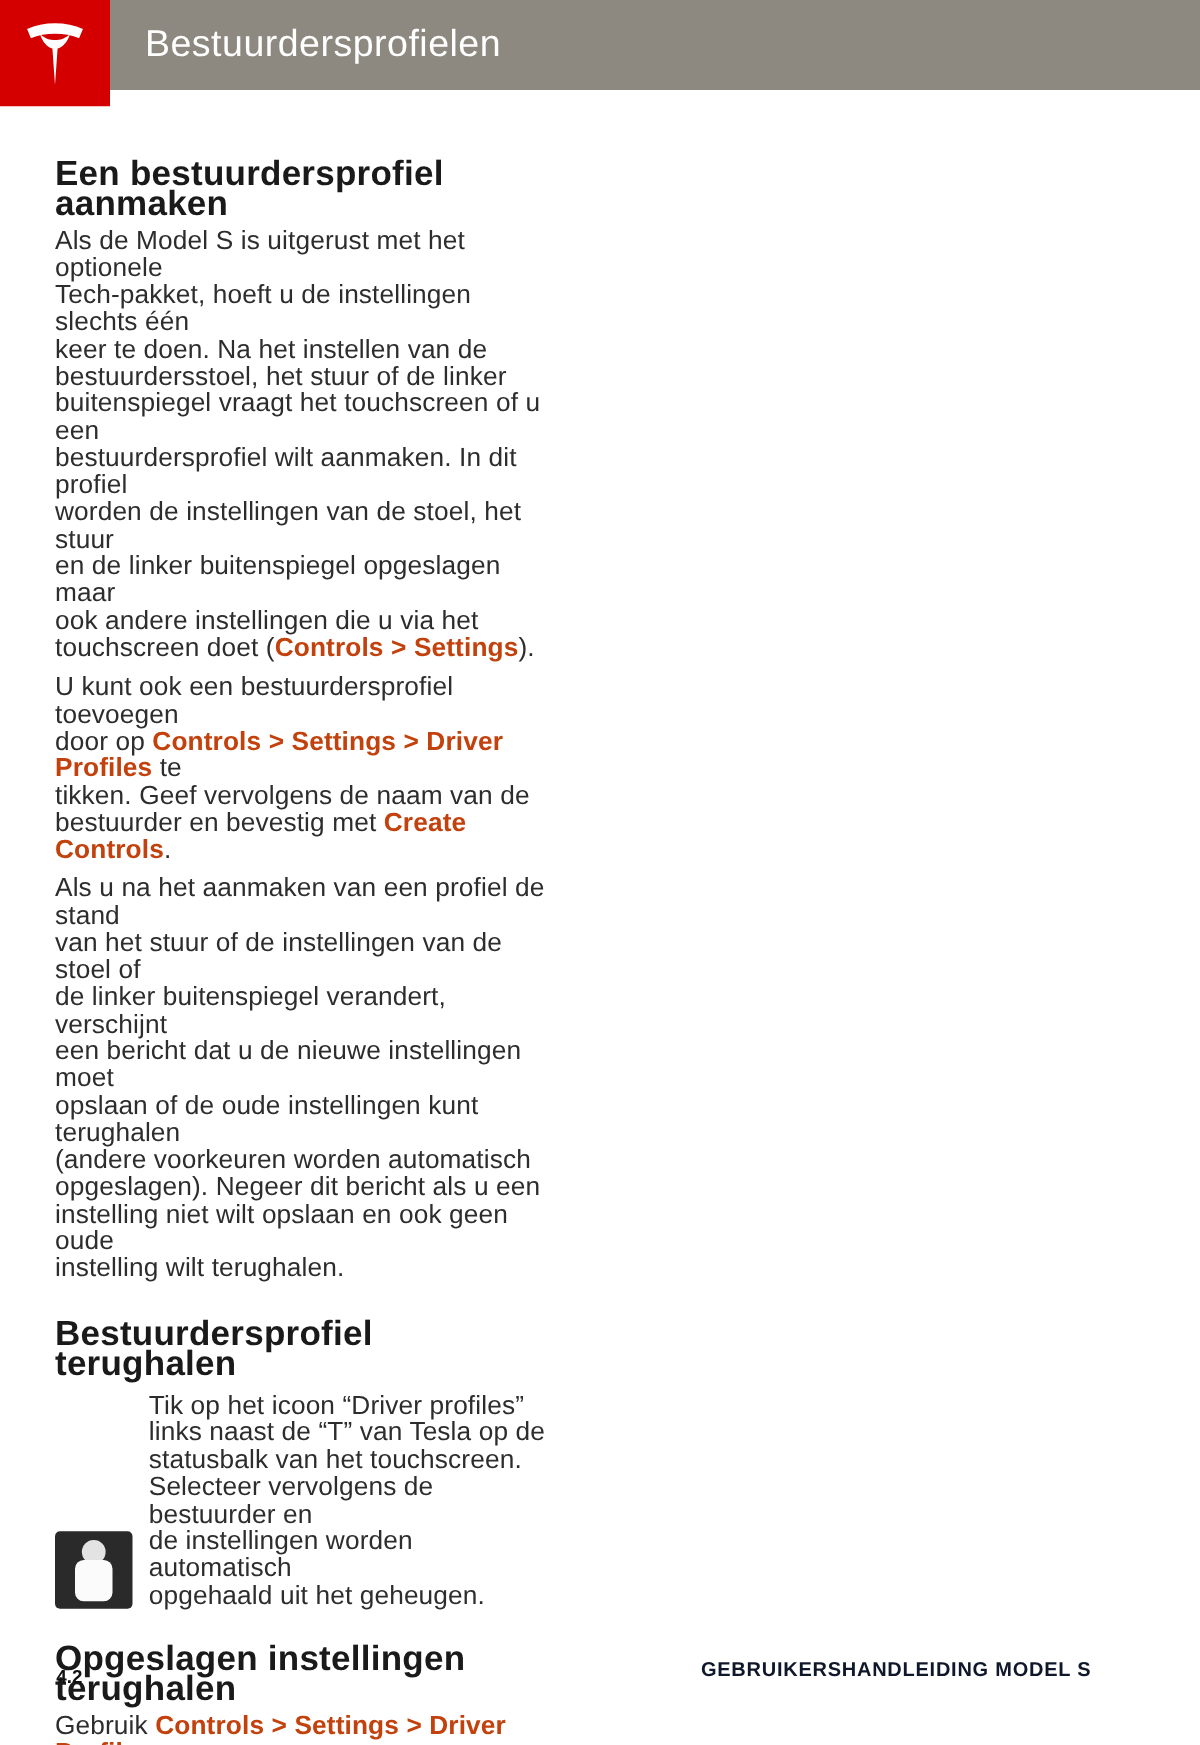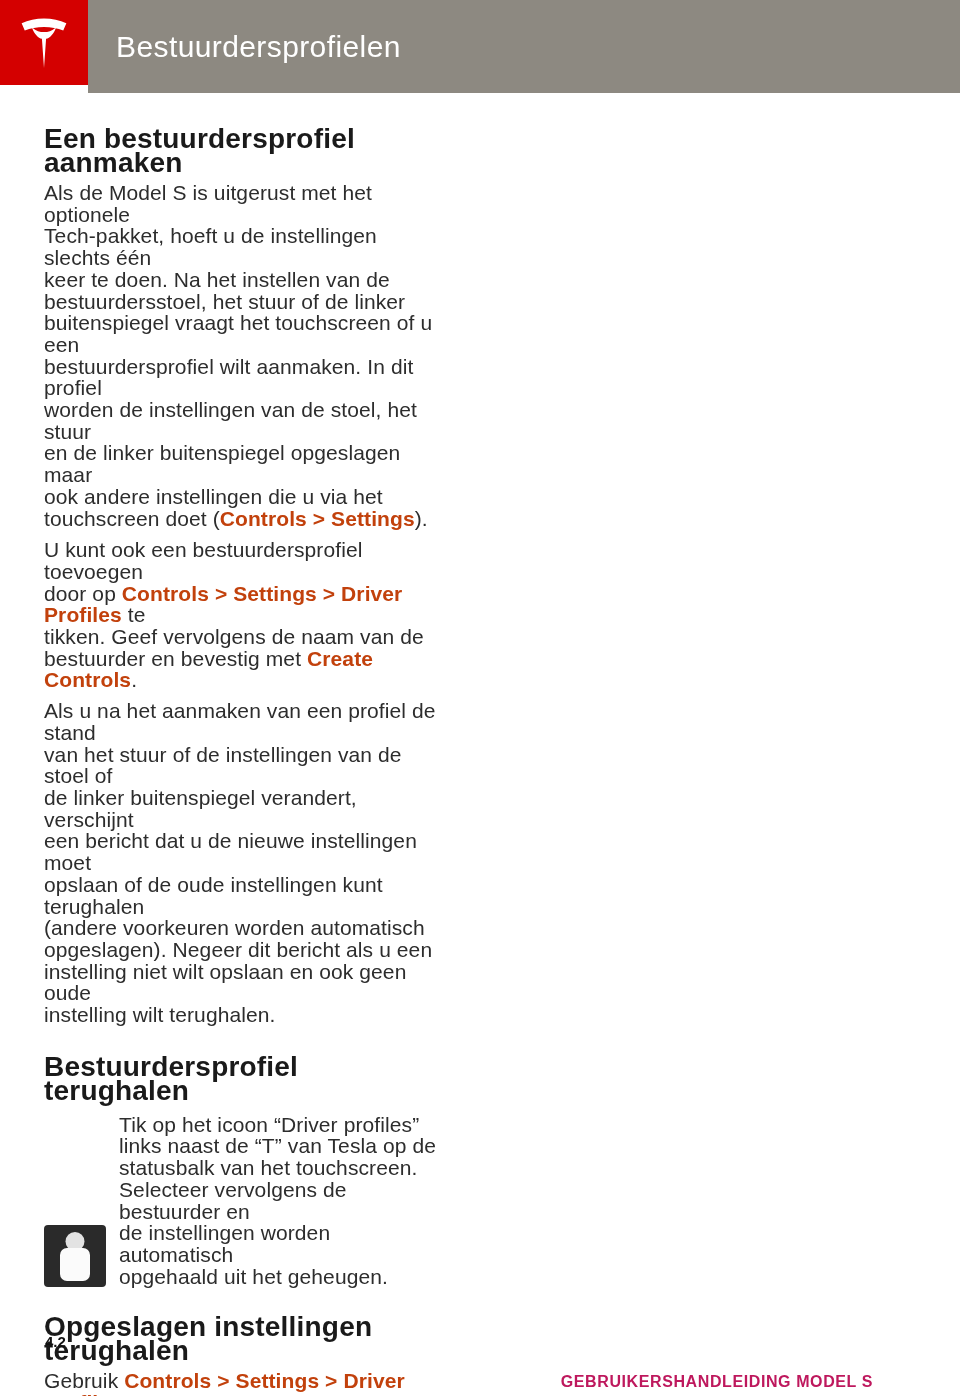--- a/index.html
+++ b/index.html
@@ -2,21 +2,21 @@
 <html><head>
 <meta charset="utf-8">
 <style>
   html,body { margin:0; padding:0; background:#fff; }
   .page {
     position:relative; width:960px; height:1396px; background:#ffffff;
     font-family:"Liberation Sans", sans-serif; overflow:hidden;
   }
 
   
-  .header { display:flex; height:93px; width:100%; }
+  .header { display:flex; height:72px; width:100%; }
   .logo-box {
     width:88px; height:85px; background:#d40000; flex:0 0 auto;
     display:flex; align-items:center; justify-content:center;
   }
   .logo-box svg { width:52px; height:64px; display:block; }
   .header-bar { flex:1; background:#8d8981; display:flex; align-items:center; }
   .header-title {
     color:#ffffff; font-size:30px; font-weight:300; letter-spacing:0.4px;
     padding-left:28px;
   }
@@ -54,22 +54,22 @@
     width:30px; height:33px; border-radius:7px; background:#fbfbfb;
   }
   .media-text { flex:1; }
 
   
   .footer-page-number {
     position:absolute; left:45px; top:1333px;
     font-size:15px; font-weight:700; color:#111;
   }
   .footer-manual-title {
-    position:absolute; right:87px; top:1373px;
-    font-size:16px; font-weight:700; color:#be185d; letter-spacing:0.6px;
+    position:absolute; right:87px; top:1328px;
+    font-size:16px; font-weight:700; color:#0f172a; letter-spacing:0.6px;
   }
   .watermark {
     position:absolute; right:15px; top:1361px;
     font-size:27px; font-weight:400; color:#a3a3a3; letter-spacing:0.5px;
   }
 </style>
 </head>
 <body>
 
 <div class="page">

